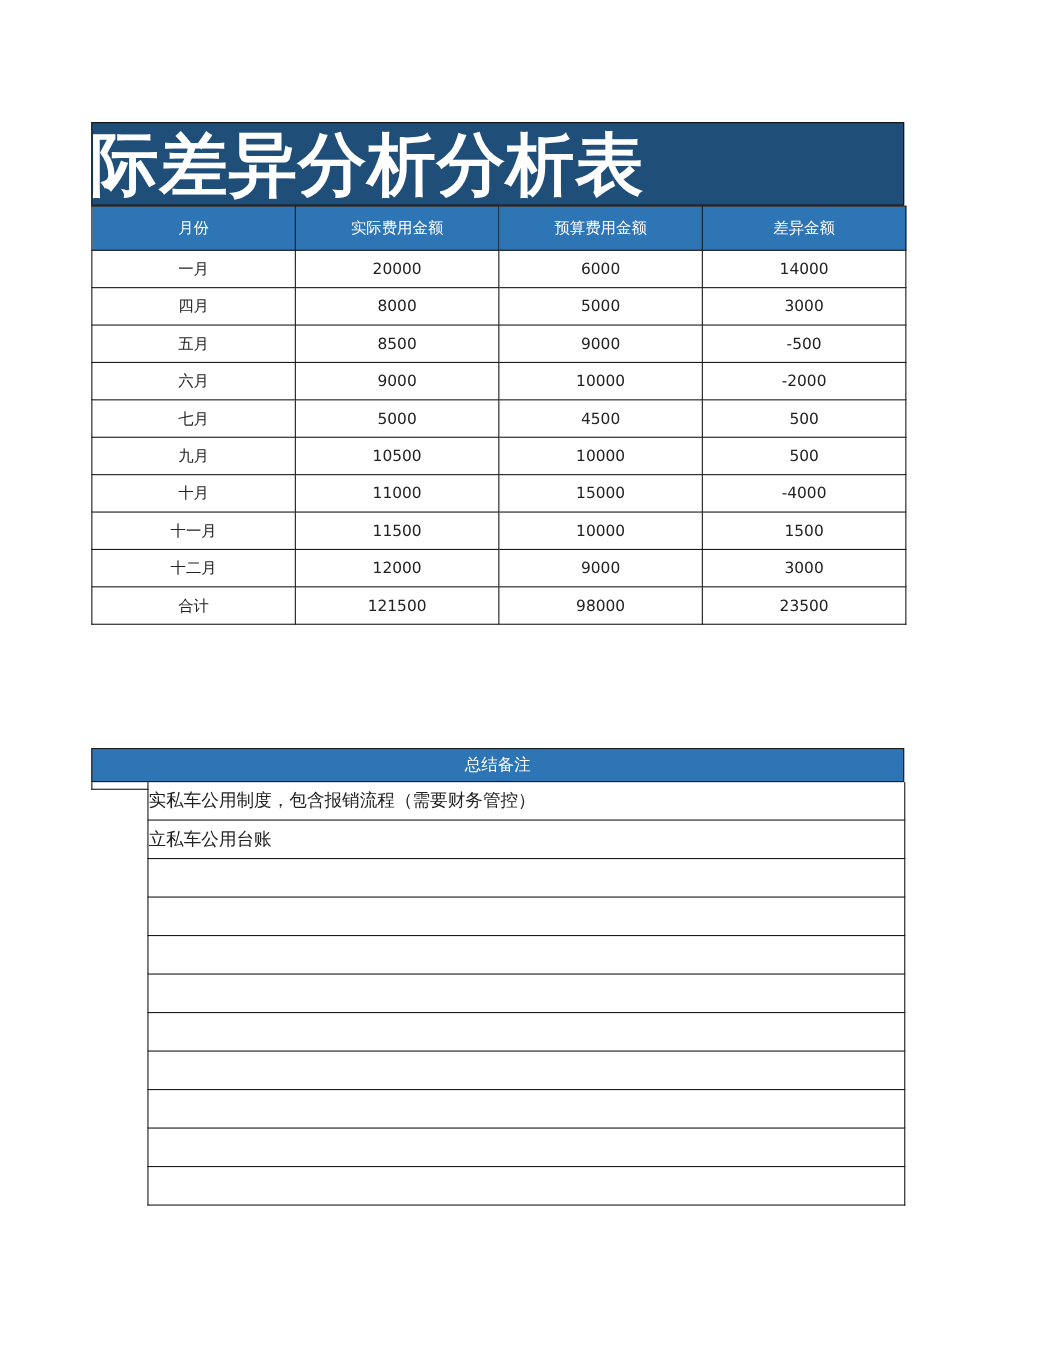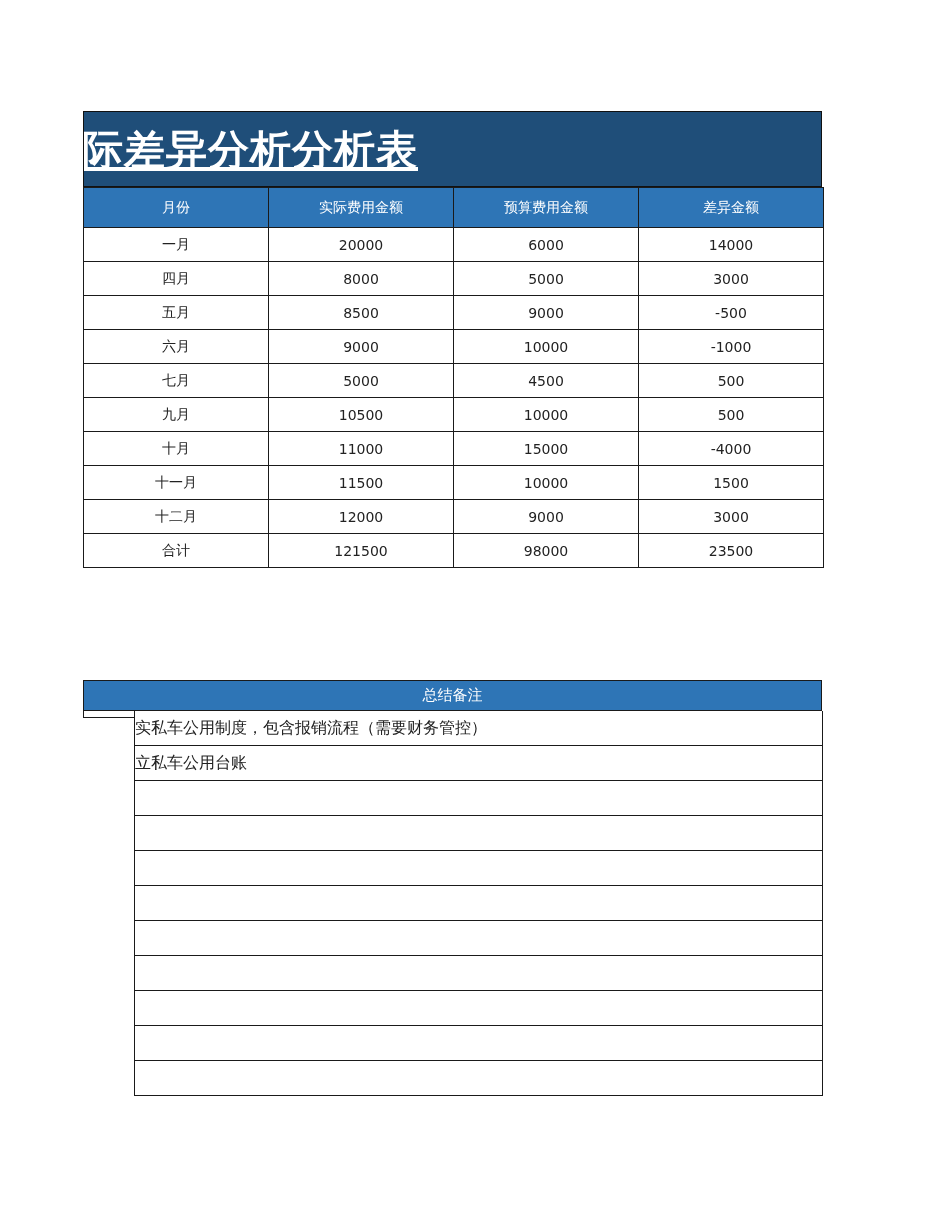--- a/index.html
+++ b/index.html
@@ -1,18 +1,18 @@
 <!DOCTYPE html>
 <html><head>
 <meta charset="utf-8">
 <style>
   html,body{margin:0;padding:0;background:#ffffff;}
   body{width:950px;height:1230px;position:relative;overflow:hidden;font-family:"DejaVu Sans","Liberation Sans",sans-serif;color:#222;}
   .title-bar{position:absolute;left:83px;top:111px;width:739px;height:76px;background:#1f4e79;border:1px solid #111;box-sizing:border-box;overflow:hidden;}
-  .title-text{position:absolute;left:-2px;top:6px;font-size:41px;font-weight:bold;color:#ffffff;white-space:nowrap;letter-spacing:1px;line-height:64px;text-decoration:underline;}
+  .title-text{position:absolute;left:-2px;top:6px;font-size:62px;font-weight:bold;color:#ffffff;white-space:nowrap;letter-spacing:1px;line-height:64px;}
   table.grid{position:absolute;left:83px;top:187px;border-collapse:collapse;table-layout:fixed;width:740px;}
   table.grid td, table.grid th{border:1px solid #1a1a1a;height:34px;padding:0;text-align:center;font-size:14px;box-sizing:border-box;}
   table.grid th{background:#2e75b6;color:#ffffff;font-weight:normal;height:40px;}
   table.grid col{width:185px;}
   .summary-bar{position:absolute;left:83px;top:680px;width:739px;height:31px;background:#2e75b6;border:1px solid #1a1a1a;box-sizing:border-box;color:#fff;font-size:15px;text-align:center;line-height:29px;}
   .notes{position:absolute;left:134px;top:711px;width:689px;}
   .note-row{height:35px;border-bottom:1px solid #1a1a1a;border-left:1px solid #1a1a1a;border-right:1px solid #1a1a1a;box-sizing:border-box;font-size:16px;line-height:34px;white-space:nowrap;overflow:hidden;padding-left:0;}
   .frag{position:absolute;left:83px;top:711px;width:52px;height:7px;border-left:1px solid #1a1a1a;border-bottom:1px solid #1a1a1a;box-sizing:border-box;}
 </style>
 </head>
@@ -53,21 +53,21 @@
       <tr>
         <td>五月</td>
         <td>8500</td>
         <td>9000</td>
         <td>-500</td>
       </tr>
       <tr>
         <td>六月</td>
         <td>9000</td>
         <td>10000</td>
-        <td>-1000</td>
+        <td>-2000</td>
       </tr>
       <tr>
         <td>七月</td>
         <td>5000</td>
         <td>4500</td>
         <td>500</td>
       </tr>
       <tr>
         <td>九月</td>
         <td>10500</td>

